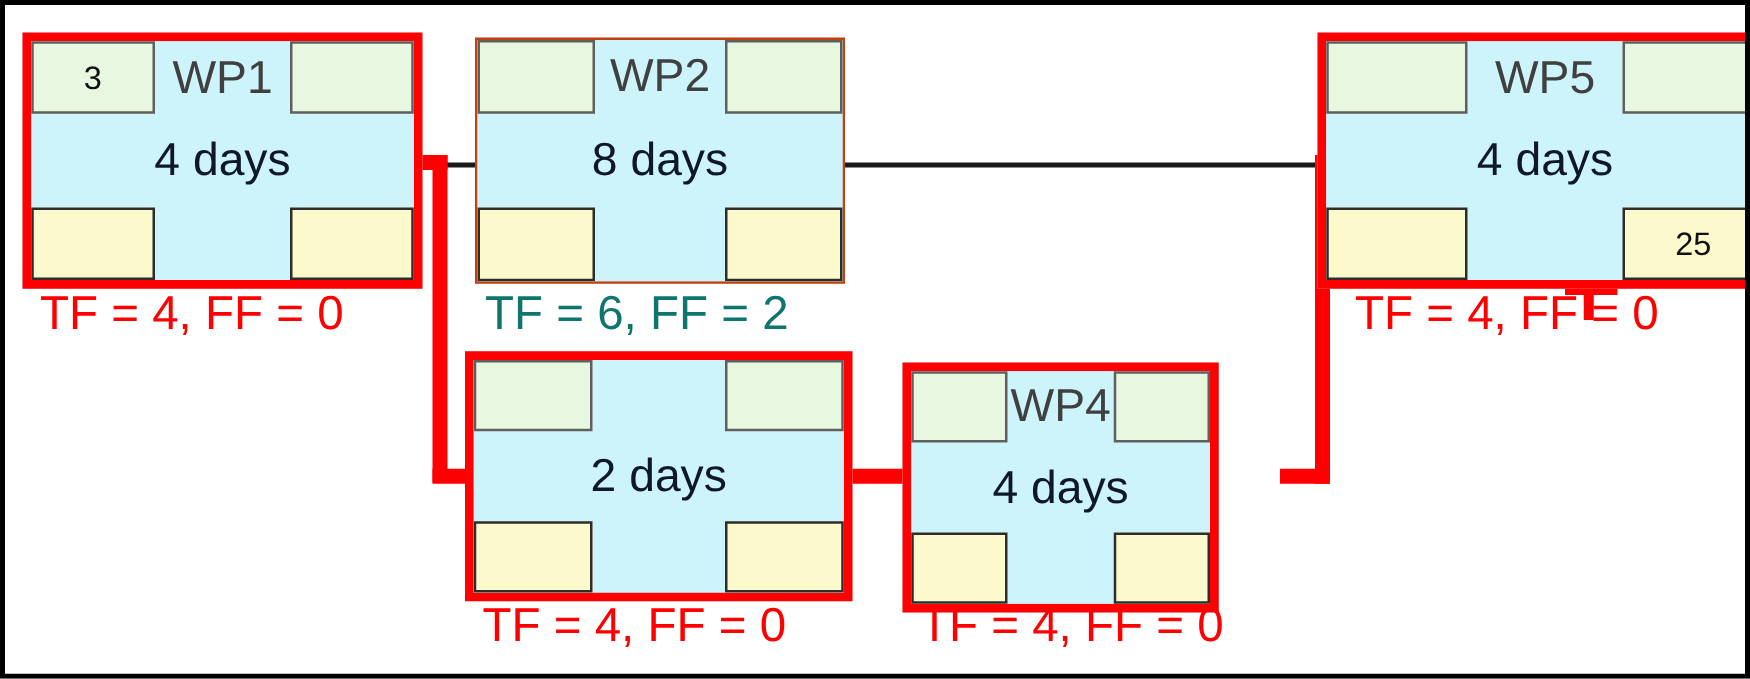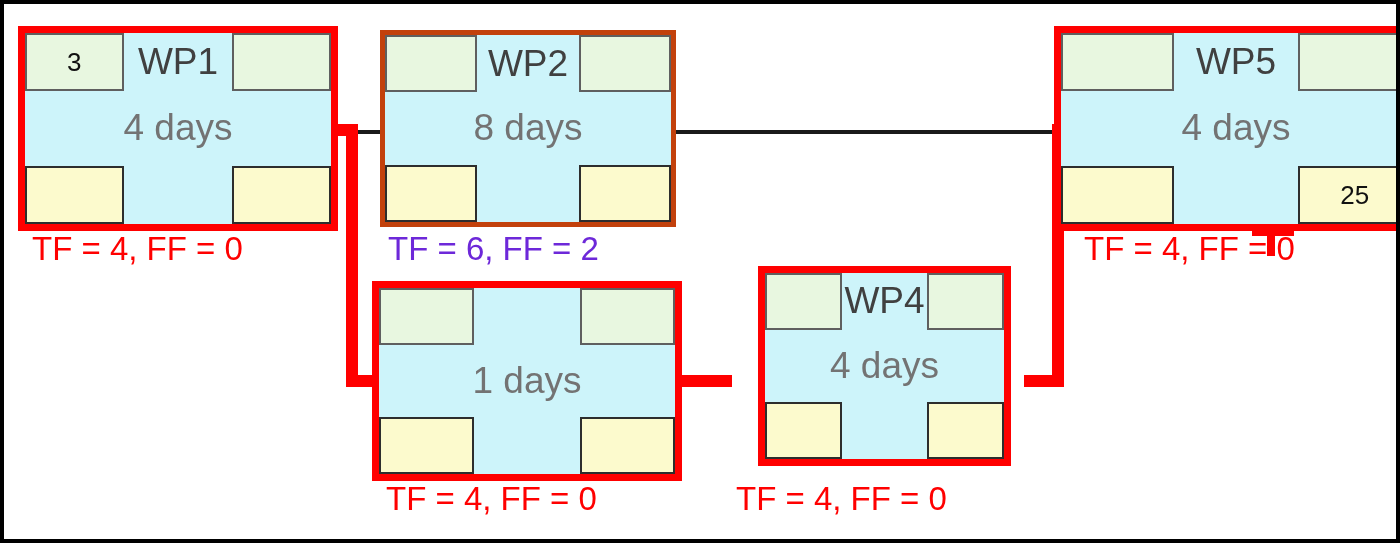--- a/index.html
+++ b/index.html
@@ -21,21 +21,21 @@
   
   .node {
     position: absolute;
     box-sizing: border-box;
     background: #cdf4fa;
   }
   .node.critical {
     border: 7px solid #ff0000;
   }
   .node.noncritical {
-    border: 5px solid #c2410c;
+    border: 2px solid #c2410c;
   }
 
   .node-inner {
     position: relative;
     width: 100%;
     height: 100%;
     background: #cdf4fa;
   }
 
   
@@ -77,33 +77,33 @@
   .node-duration {
     position: absolute;
     left: 0;
     right: 0;
     top: 30.5%;
     height: 39%;
     display: flex;
     align-items: center;
     justify-content: center;
     font-size: 37px;
-    color: #737373;
+    color: #0f172a;
     white-space: nowrap;
   }
 
   
   .float-caption {
     position: absolute;
-    font-size: 33px;
+    font-size: 38px;
     white-space: nowrap;
     letter-spacing: 0px;
   }
   .float-caption.crit { color: #ff0000; }
-  .float-caption.noncrit { color: #6d28d9; }
+  .float-caption.noncrit { color: #0f766e; }
 
   
   .link {
     position: absolute;
     background: #ff0000;
   }
   .link.thin {
     background: #1a1a1a;
   }
 </style>
@@ -150,28 +150,28 @@
       <div class="cell bl yellow"></div>
       <div class="cell br yellow"></div>
     </div>
   </div>
   <div class="float-caption noncrit" style="left:384px; top:226px;">TF = 6,   FF = 2</div>
 
   <div class="node critical" style="left:368px; top:277px; width:310px; height:200px;">
     <div class="node-inner">
       <div class="cell tl green"></div>
       <div class="cell tr green"></div>
-      <div class="node-duration">1 days</div>
+      <div class="node-duration">2 days</div>
       <div class="cell bl yellow"></div>
       <div class="cell br yellow"></div>
     </div>
   </div>
   <div class="float-caption crit" style="left:382px; top:476px;">TF = 4,   FF = 0</div>
 
-  <div class="node critical" style="left:718px; top:262px; width:253px; height:200px;margin-left:36px;">
+  <div class="node critical" style="left:718px; top:286px; width:253px; height:200px;">
     <div class="node-inner">
       <div class="cell tl green"></div>
       <div class="cell tr green"></div>
       <div class="node-label">WP4</div>
       <div class="node-duration">4 days</div>
       <div class="cell bl yellow"></div>
       <div class="cell br yellow"></div>
     </div>
   </div>
   <div class="float-caption crit" style="left:732px; top:476px;">TF = 4,   FF = 0</div>

